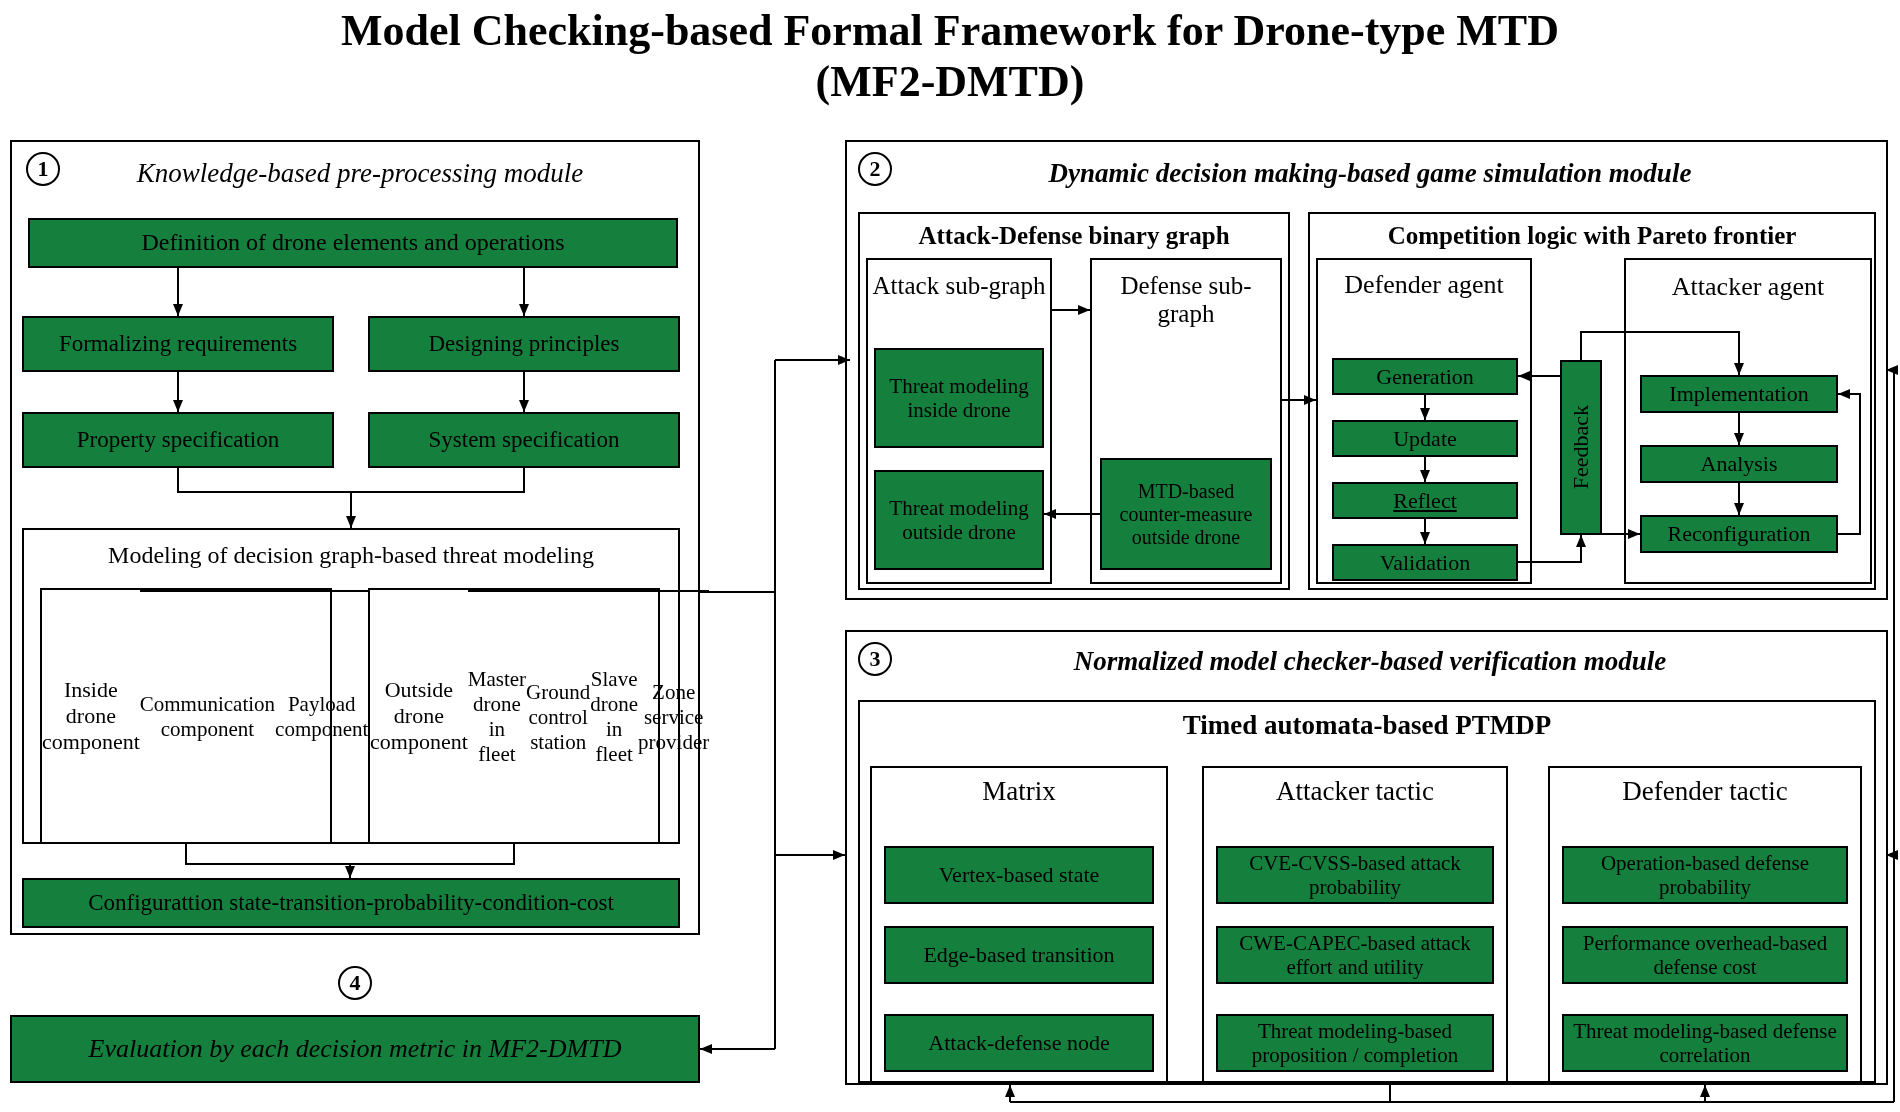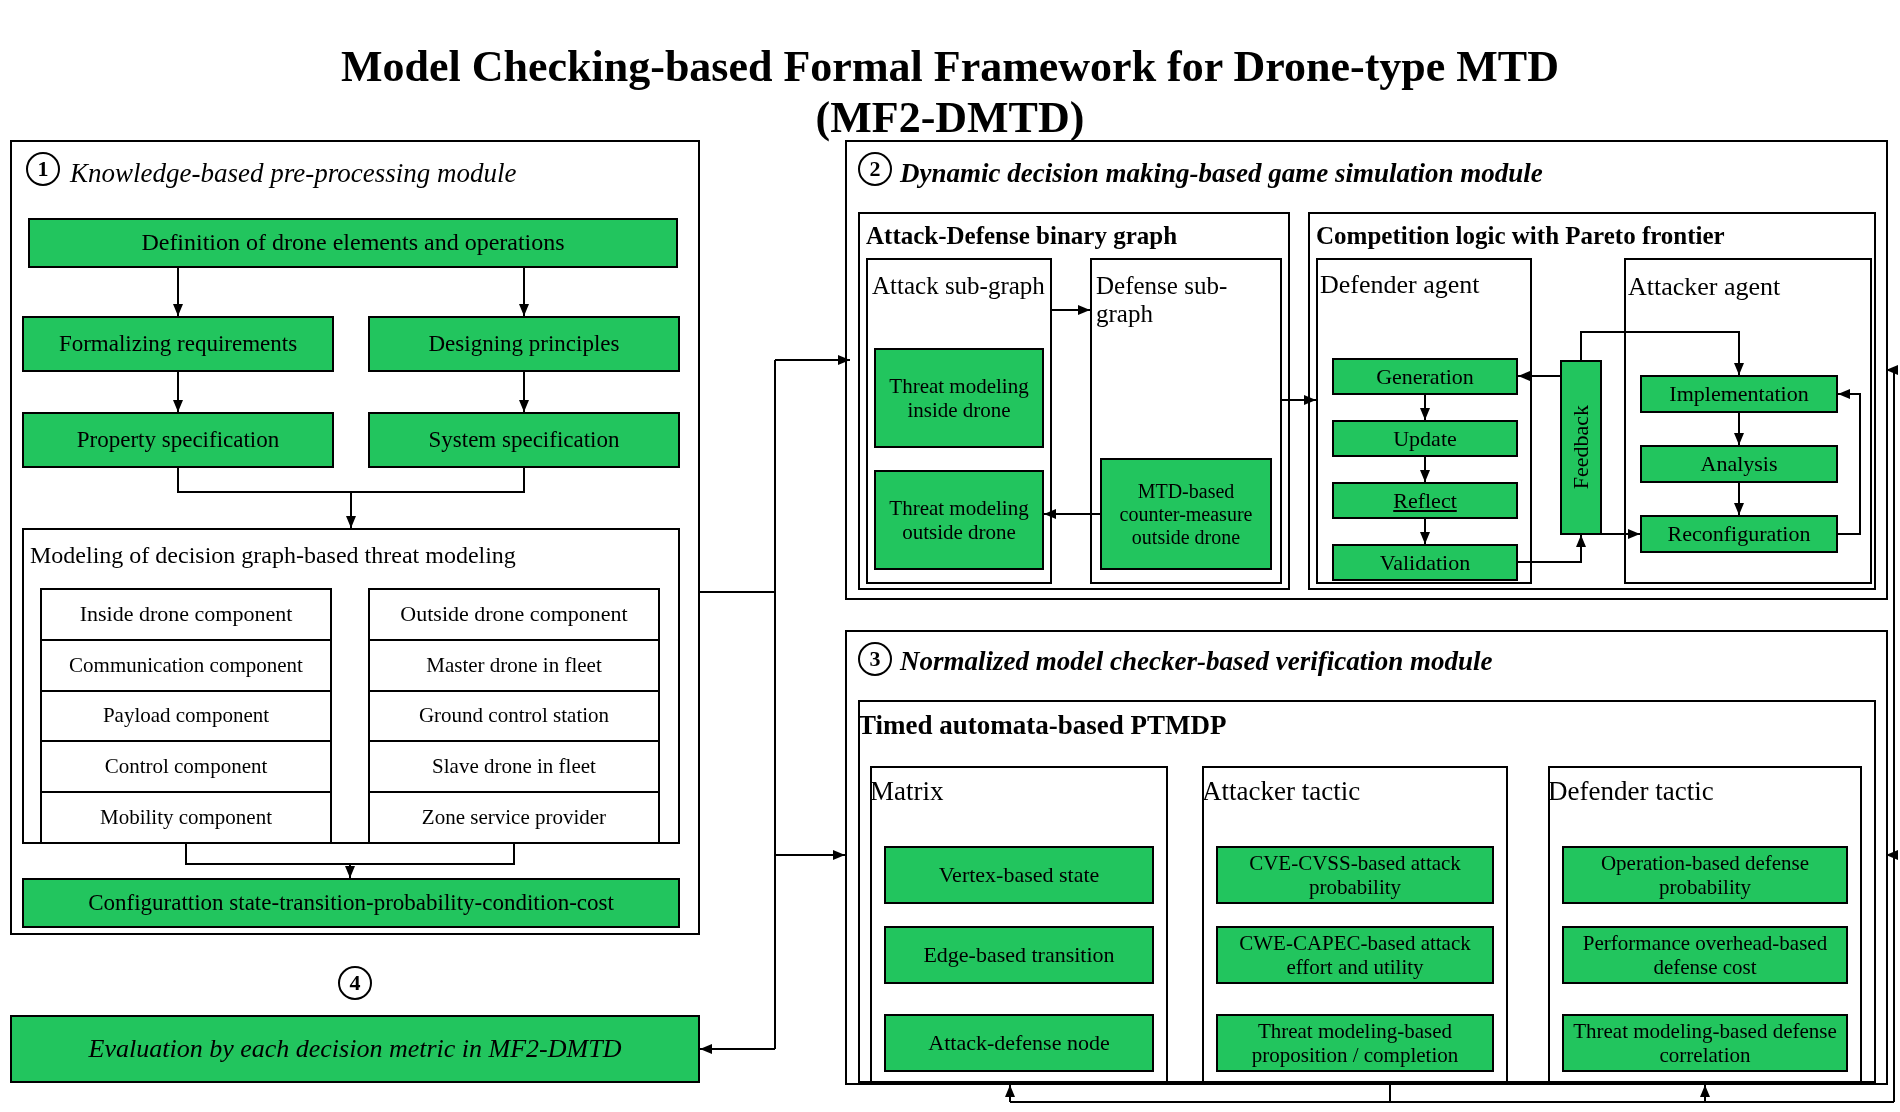--- a/index.html
+++ b/index.html
@@ -1,30 +1,30 @@
 <!DOCTYPE html>
 <html><head>
 <meta charset="utf-8">
 <style>
   html,body{margin:0;padding:0;background:#ffffff;}
   .canvas{position:relative;width:1900px;height:1112px;background:#ffffff;overflow:hidden;
           font-family:"Liberation Serif",serif;color:#000;}
-  .box{position:absolute;box-sizing:border-box;border:2px solid #000;background:#22c55e;
+  .box{position:absolute;box-sizing:border-box;border:2px solid #000;background:#15803d;
        display:flex;align-items:center;justify-content:center;text-align:center;line-height:1.15;}
   .frame{position:absolute;box-sizing:border-box;border:2px solid #000;background:#fff;}
-  .txt{position:absolute;box-sizing:border-box;line-height:1.12;}
+  .txt{position:absolute;box-sizing:border-box;text-align:center;line-height:1.12;}
   .badge{position:absolute;box-sizing:border-box;width:34px;height:34px;border:2px solid #000;
          border-radius:50%;display:flex;align-items:center;justify-content:center;
          font-size:22px;font-weight:bold;background:#fff;}
   .it{font-style:italic;}
   .bd{font-weight:bold;}
   .title{position:absolute;left:0;top:6px;width:1900px;text-align:center;
-         font-size:44px;font-weight:bold;line-height:1.15;margin-top:36px;}
+         font-size:44px;font-weight:bold;line-height:1.15;}
   .col{position:absolute;box-sizing:border-box;border:2px solid #000;background:#fff;
-       display:flex;flex-direction:column;justify-content:space-between;}
+       display:flex;flex-direction:row;justify-content:space-between;}
   .col .row{flex:1;display:flex;align-items:center;justify-content:center;text-align:center;
             border-top:2px solid #000;font-size:21px;}
   .col .row:first-child{border-top:none;font-size:22px;}
   .vtext{writing-mode:vertical-rl;transform:rotate(180deg);font-size:22px;}
   svg.overlay{position:absolute;left:0;top:0;z-index:10;pointer-events:none;}
   svg.overlay path{stroke:#000;stroke-width:2;fill:none;}
 </style>
 </head>
 <body>
 

